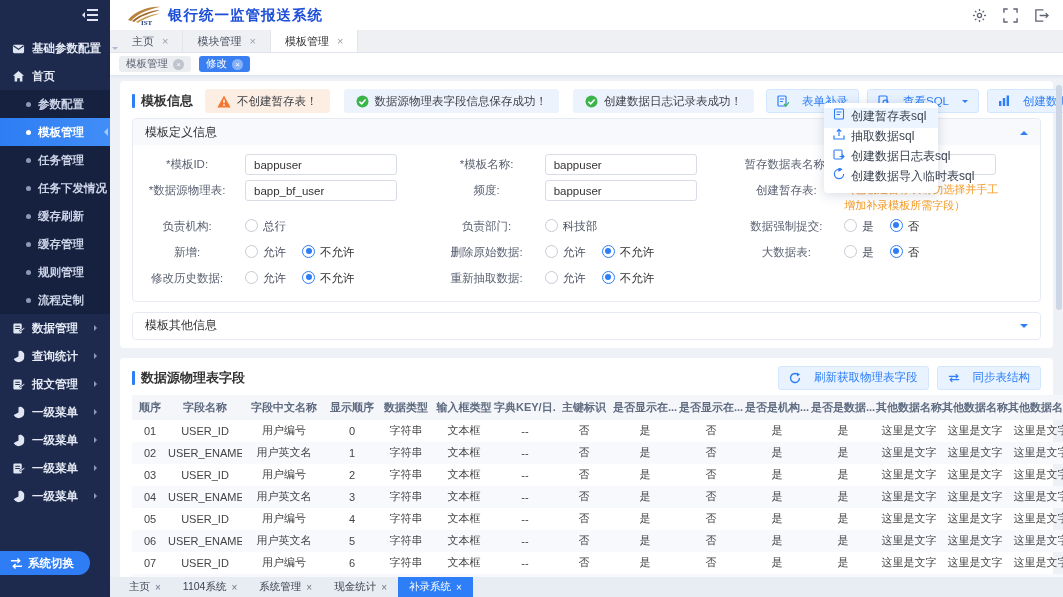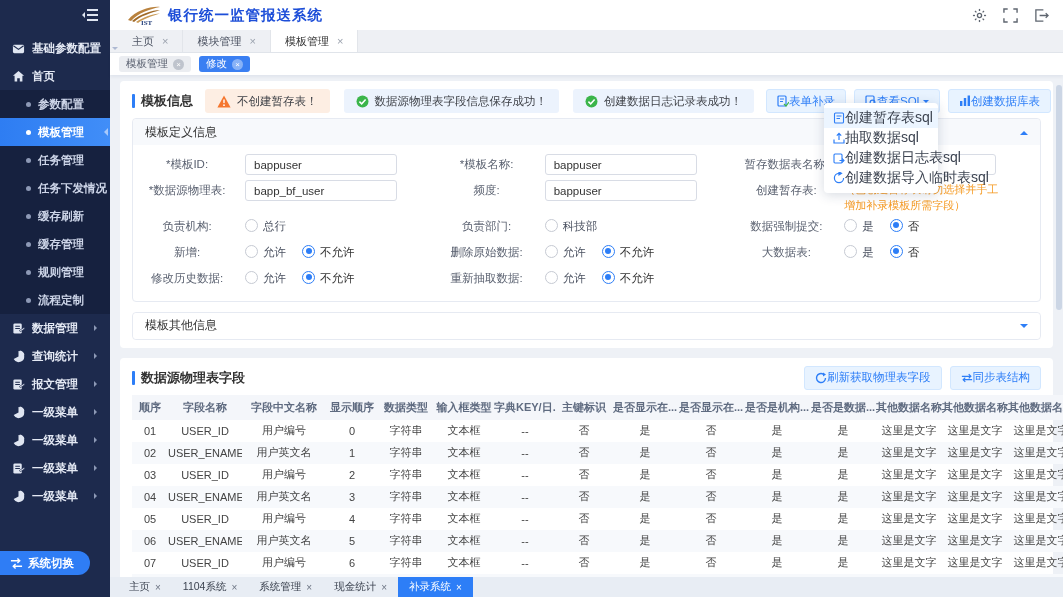--- a/index.html
+++ b/index.html
@@ -52,21 +52,21 @@
 
   .card { background:#fff; border-radius:4px; padding:5px 12px 8px; margin-bottom:10px; }
   .card-head { display:flex; align-items:center; height:30px; gap:12px; }
   .sec-title { display:flex; align-items:center; gap:6px; font-weight:bold; font-size:13px; color:#333; white-space:nowrap; }
   .sec-bar { width:3px; height:14px; background:#2d7ef7; border-radius:1px; }
 
   .alert { display:inline-flex; align-items:center; gap:6px; height:24px; padding:0 12px; border-radius:3px; font-size:11.5px; color:#3c3f45; white-space:nowrap; }
   .alert.warning { background:#fdeee3; }
   .alert.success { background:#ecf3fd; }
 
-  .btn { display:inline-flex; align-items:center; gap:0; height:24px; padding:0 10px; border-radius:3px; font-size:11.5px; cursor:pointer; white-space:nowrap; }
+  .btn { display:inline-flex; align-items:center; gap:13px; height:24px; padding:0 10px; border-radius:3px; font-size:11.5px; cursor:pointer; white-space:nowrap; }
   .btn.blue { background:#e8f3ff; color:#2d7ef7; border:1px solid #d2e7ff; }
   .btn-caret { width:0; height:0; border:3.5px solid transparent; border-top-color:currentColor; margin-top:3px; }
   .head-btns { margin-left:auto; display:flex; gap:8px; }
 
   .panel { border:1px solid #e6eaf2; border-radius:4px; margin-top:2px; }
   .panel-head { height:26px; background:#f7f9fc; display:flex; align-items:center; padding:0 12px; font-size:12px; color:#333; cursor:pointer; border-radius:4px 4px 0 0; }
   .panel-head .pc { margin-left:auto; }
   .tri-up { width:0; height:0; border:4px solid transparent; border-bottom-color:#2d7ef7; margin-bottom:2px; }
   .tri-down { width:0; height:0; border:4px solid transparent; border-top-color:#2d7ef7; margin-top:4px; }
   .panel-body { padding:7px 4px 9px; }
@@ -87,21 +87,21 @@
 
   .note-orange { font-size:11px; color:#f59a23; font-weight:bold; white-space:nowrap; }
 
   table.grid { width:100%; border-collapse:collapse; table-layout:fixed; margin-top:2px; }
   .grid th { background:#f4f6fa; height:25px; font-size:11px; color:#5f6b80; font-weight:bold; white-space:nowrap; overflow:hidden; }
   .grid td { height:22px; font-size:11px; color:#444; text-align:center; white-space:nowrap; overflow:hidden; }
   .grid tbody tr:nth-child(even) { background:#f7f9fc; }
 
   
   .sql-dropdown { position:absolute; left:714px; top:28px; width:114px; background:#fff; border-radius:4px; box-shadow:0 2px 12px rgba(30,50,90,.18); padding:5px 0; z-index:50; }
-  .sql-item { height:20px; display:flex; align-items:center; padding:0 9px; font-size:14px; color:#3c4350; cursor:pointer; white-space:nowrap; }
+  .sql-item { height:20px; display:flex; align-items:flex-start; gap:6px; padding:0 9px; font-size:12px; color:#3c4350; cursor:pointer; white-space:nowrap; }
   .sql-item.hover { background:#ecf5ff; }
   .sql-item .si { width:12px; height:12px; flex:none; display:inline-flex; }
 
   
   .v-scroll { position:absolute; right:1px; top:10px; width:6px; height:225px; background:#ccd6e5; border-radius:3px; }
 
   
   .bottombar { height:20px; background:#e8edf4; display:flex; align-items:center; flex:none; position:relative; padding-left:8px; }
   .b-tab { height:20px; display:flex; align-items:center; gap:5px; padding:0 11px; font-size:10.5px; color:#3c4350; cursor:pointer; white-space:nowrap; }
   .b-tab .x { color:#6d7584; font-size:10px; }

